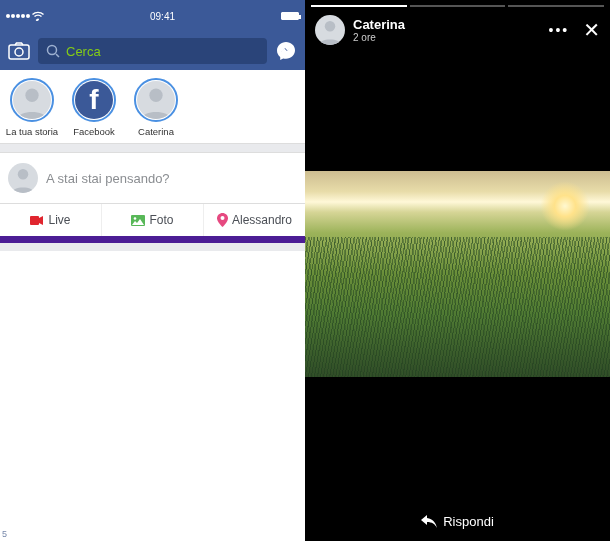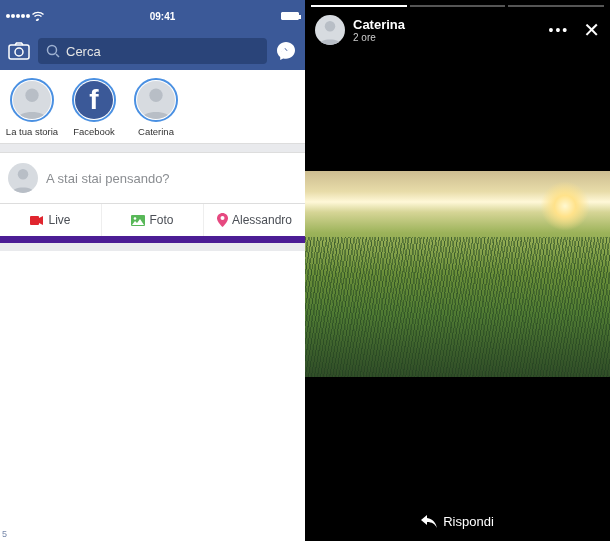--- a/index.html
+++ b/index.html
@@ -1,32 +1,32 @@
 <!DOCTYPE html>
 <html><head>
   <meta charset="utf-8">
   <style>
     * { box-sizing: border-box; margin: 0; padding: 0; font-family: -apple-system, Helvetica, Arial, sans-serif; }
     .wrap { width: 610px; height: 541px; display: flex; }
     .left { width: 305px; height: 541px; background: #e9eaed; display: flex; flex-direction: column; }
     .right { width: 305px; height: 541px; background: #000; display: flex; flex-direction: column; position: relative; }
 
     
-    .status { background: #3b5998; height: 18px; width: 100%; display: flex; align-items: center; justify-content: space-between; padding: 16px 6px; color: #fff; font-size: 10px; font-weight: 700; }
+    .status { background: #3b5998; height: 18px; width: 100%; display: flex; align-items: center; justify-content: space-between; padding: 16px 6px; color: #fff; font-size: 10px; font-weight: 400; }
     .sig { display: flex; align-items: center; gap: 2px; }
     .dots { display: flex; gap: 1px; }
     .dot { width: 4px; height: 4px; border-radius: 50%; background: #fff; }
     .battery { width: 18px; height: 8px; border: 1px solid #fff; border-radius: 1px; position: relative; }
     .battery:after { content: ""; position: absolute; right: -3px; top: 2px; width: 2px; height: 4px; background: #fff; }
     .battery .fill { background: #fff; width: 100%; height: 100%; }
 
     
     .topbar { background: #3b5998; height: 38px; display: flex; align-items: center; padding: 0 8px; gap: 8px; }
     .cam { color: #fff; }
-    .searchbox { flex: 1; background: #2a4479; height: 26px; border-radius: 4px; display: flex; align-items: center; padding: 0 8px; gap: 6px; color: #e5e5e5; font-size: 13px; }
+    .searchbox { flex: 1; background: #2a4479; height: 26px; border-radius: 4px; display: flex; align-items: center; padding: 0 8px; gap: 6px; color: #84cc16; font-size: 13px; }
     .msg { color: #fff; }
 
     
     .stories { background: #fff; padding: 8px 4px 6px; display: flex; gap: 6px; border-bottom: 1px solid #ddd; }
     .story { width: 56px; display: flex; flex-direction: column; align-items: center; gap: 4px; }
     .ring { width: 44px; height: 44px; border-radius: 50%; border: 2px solid #4a90e2; display: flex; align-items: center; justify-content: center; }
     .avatar { width: 38px; height: 38px; border-radius: 50%; background: #d7dbe0; display: flex; align-items: center; justify-content: center; overflow: hidden; }
     .avatar svg { width: 38px; height: 38px; }
     .fb-av { background: #3b5998; color: #fff; font-weight: bold; font-size: 28px; display: flex; align-items: center; justify-content: center; }
     .story-label { font-size: 9.5px; color: #333; white-space: nowrap; }

